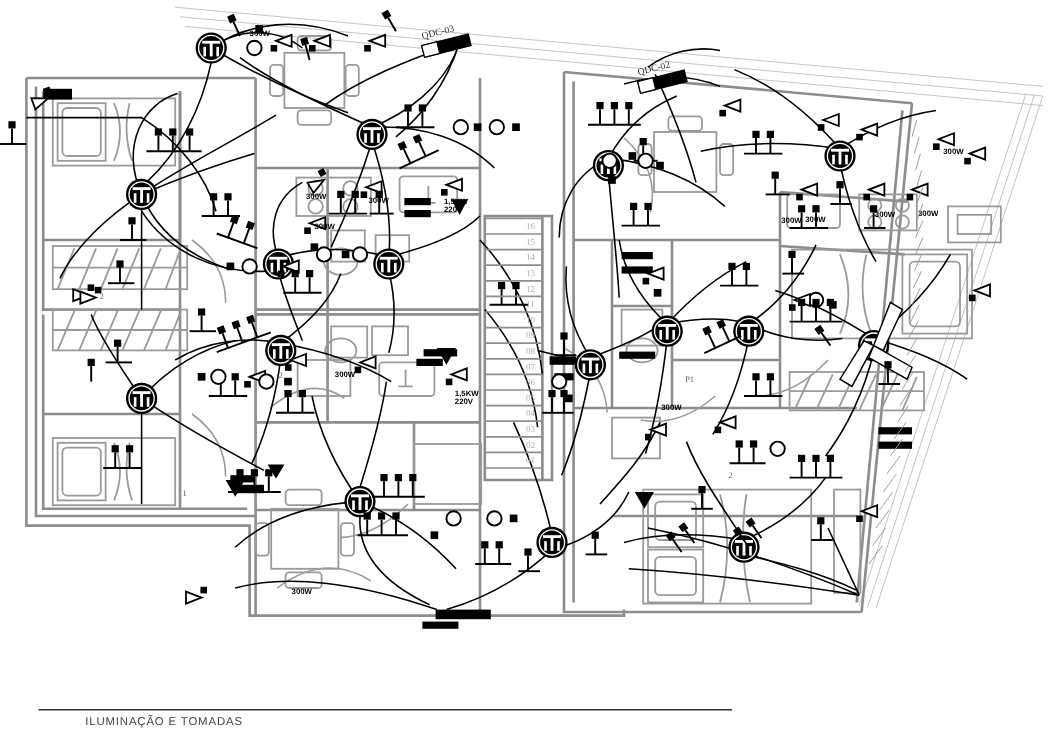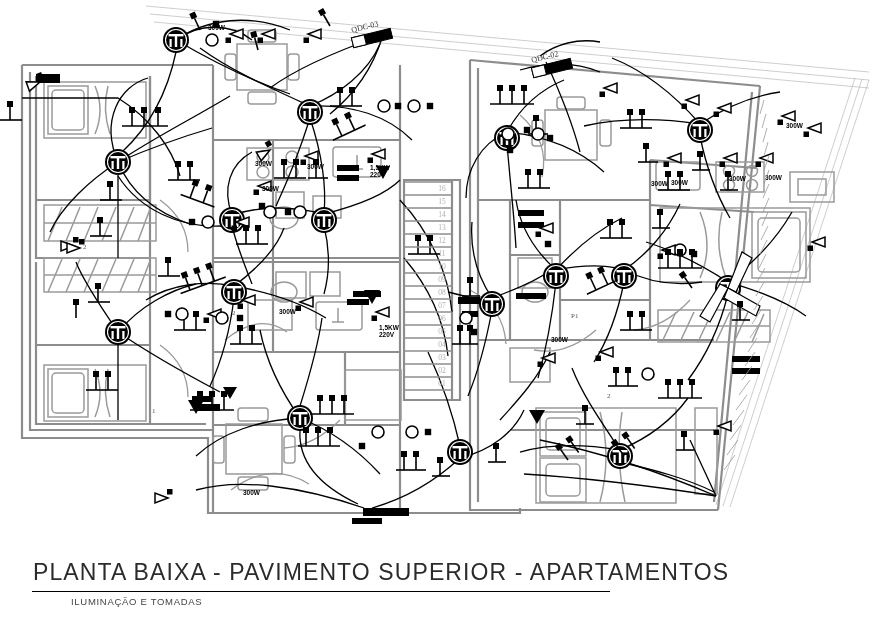--- a/index.html
+++ b/index.html
@@ -960,18 +960,17 @@
                M748 352 L757 338 M750 338 L759 324 M752 324 L761 310 M754 310 L763 296
                M756 296 L764 282 M757 282 L765 268 M759 268 L766 254 M760 254 L767 240
                M761 240 L768 226 M762 226 L768 212 M763 212 L769 198 M763 198 L769 184
                M764 184 L769 170 M764 170 L769 156 M764 156 L768 142 M763 142 L767 128
                M762 128 L766 114 M760 114 L764 100"></path>
     </g>
   </svg>
   </div>
 
   <div id="titleblock">
-    <div class="tb-title">PLANTA BAIXA - PAVIMENTO SUPERIOR - APARTAMENTOS</div>
     <div class="tb-rule"></div>
     <div class="tb-sub">ILUMINAÇÃO E TOMADAS</div>
   </div>
 
 </div>
 
 </body></html>

